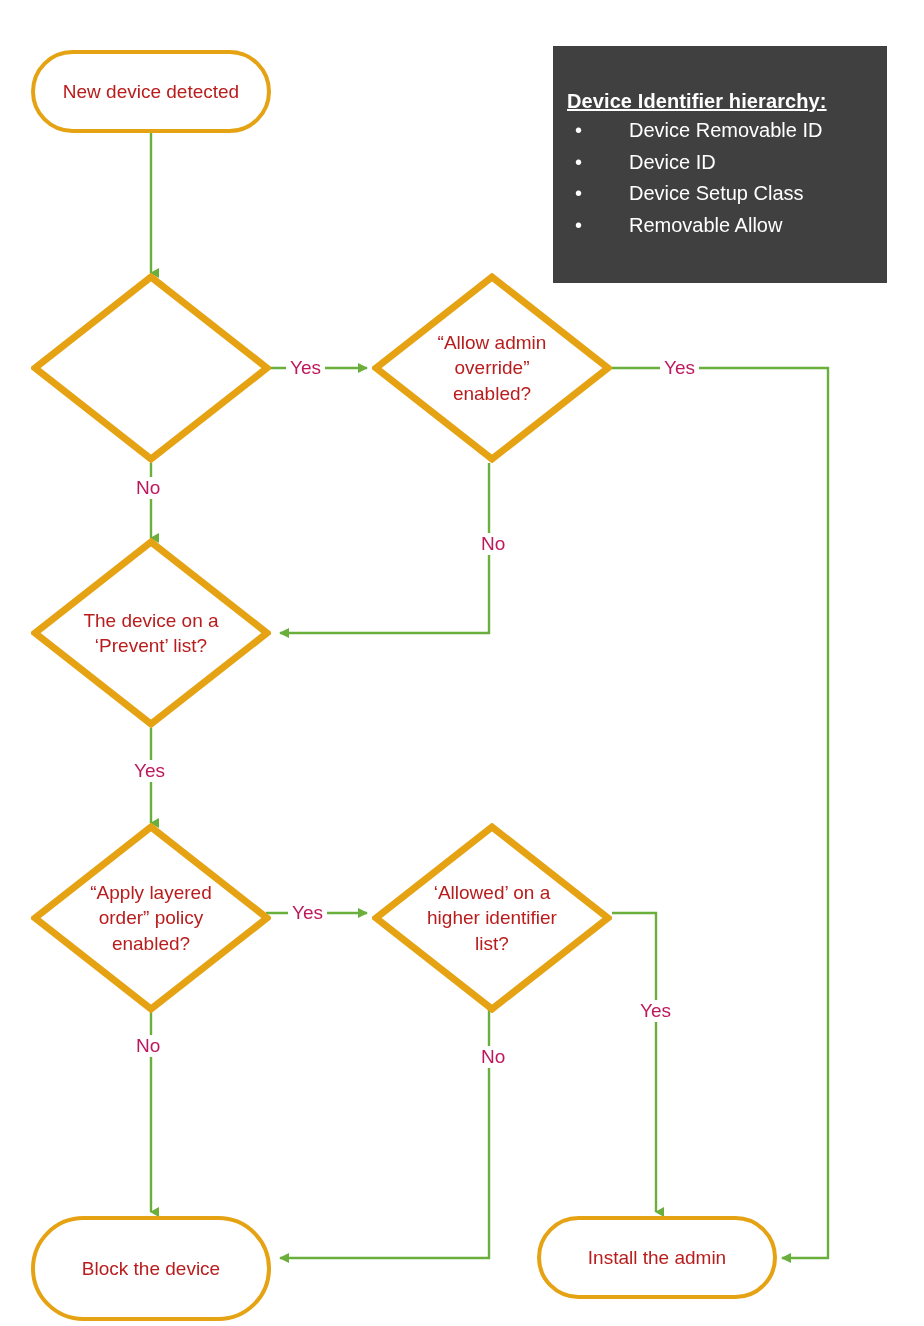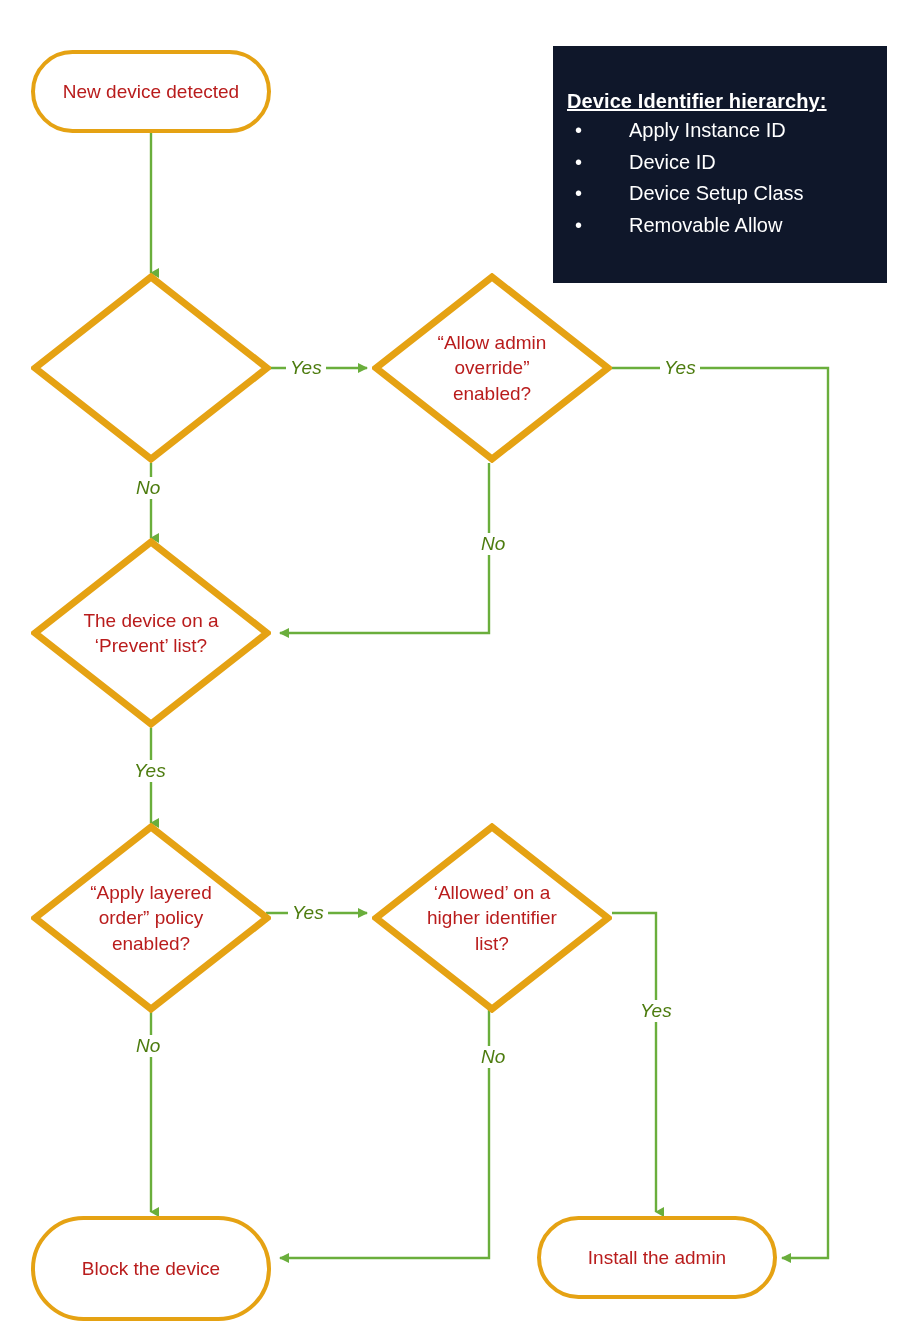--- a/index.html
+++ b/index.html
@@ -59,33 +59,32 @@
   .decision .dia-text {
     position: relative;
     z-index: 1;
     width: 74%;
     white-space: pre-line;
   }
 
   
   .edge-label {
     position: absolute;
-    color: #4d7c0f;
+    color: #be185d;
     font-size: 19px;
     background: #ffffff;
     padding: 0 4px;
     z-index: 4;
     white-space: nowrap;
-    font-style: italic;
   }
 
   
   #legend {
     position: absolute;
-    background: #0f172a;
+    background: #404040;
     color: #ffffff;
     z-index: 3;
     box-sizing: border-box;
   }
   #legend .legend-title {
     font-weight: bold;
     text-decoration: underline;
     font-size: 20px;
     letter-spacing: 0.1px;
     margin: 0 0 2px 0;
@@ -218,21 +217,21 @@
 
   <div class="node terminal" style="left:537px; top:1216px; width:240px; height:83px;">
     <span>Install the admin</span>
   </div>
 
   <div id="legend" style="left:553px; top:46px; width:334px; height:237px; padding:44px 10px 10px 14px;">
     <div class="legend-title">Device Identifier hierarchy:</div>
     <ul>
       <li>
         <span class="bul">•</span>
-        <span>Apply Instance ID</span>
+        <span>Device Removable ID</span>
       </li>
       <li>
         <span class="bul">•</span>
         <span>Device ID</span>
       </li>
       <li>
         <span class="bul">•</span>
         <span>Device Setup Class</span>
       </li>
       <li>

